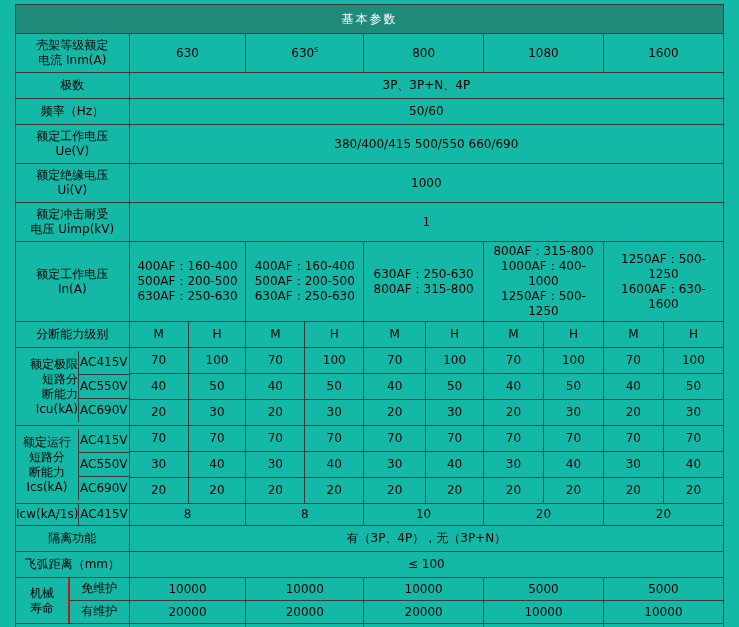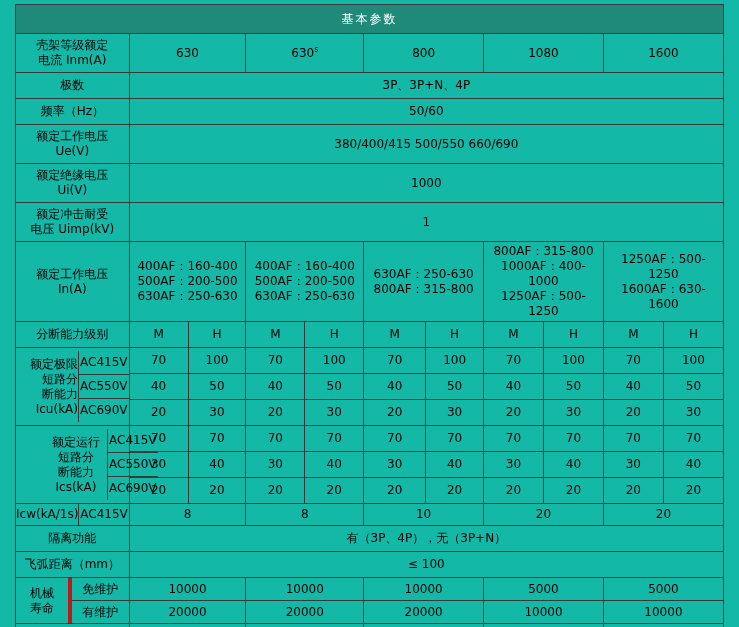--- a/index.html
+++ b/index.html
@@ -231,21 +231,21 @@
       <td>20</td>
       <td>30</td>
       <td>20</td>
       <td>30</td>
       <td>20</td>
       <td>30</td>
     </tr>
 
     <tr>
       <td rowspan="3" class="lbl" style="padding:0;">
-        <table style="border-collapse:collapse; width:100%; height:100%; border:none;margin-left:29px;">
+        <table style="border-collapse:collapse; width:100%; height:100%; border:none;">
           <tbody>
                 <tr style="border:none;">
             <td style="border:none; width:62px; text-align:center; padding:2px 0;">
               <div>额定运行</div>
               <div>短路分</div>
               <div>断能力</div>
               <div>Ics(kA)</div>
             </td>
             <td style="border:none; border-left:1px solid #3a3a3a; padding:0;">
               <div style="border-bottom:1px solid #3a3a3a; height:23px; line-height:23px; text-align:center;">AC415V</div>
@@ -322,21 +322,21 @@
 
     <tr>
       <td rowspan="2" class="lbl" style="padding:0;margin-top:43px;">
         <table style="border-collapse:collapse; width:100%; height:100%; border:none;">
           <tbody>
                 <tr style="border:none;">
             <td style="border:none; width:52px; text-align:center; padding:2px 0;">
               <div>机械</div>
               <div>寿命</div>
             </td>
-            <td style="border:none; border-left:4px solid #b91c1c; padding:0;">
+            <td style="border:none; border-left:2px solid #b91c1c; padding:0;font-family:Liberation Mono, monospace;">
               <div style="border-bottom:1px solid #3a3a3a; height:22px; line-height:22px; text-align:center;">免维护</div>
               <div style="height:22px; line-height:22px; text-align:center;">有维护</div>
             </td>
           </tr>
         </tbody>
             </table>
       </td>
       <td colspan="2">10000</td>
       <td colspan="2">10000</td>
       <td colspan="2">10000</td>

